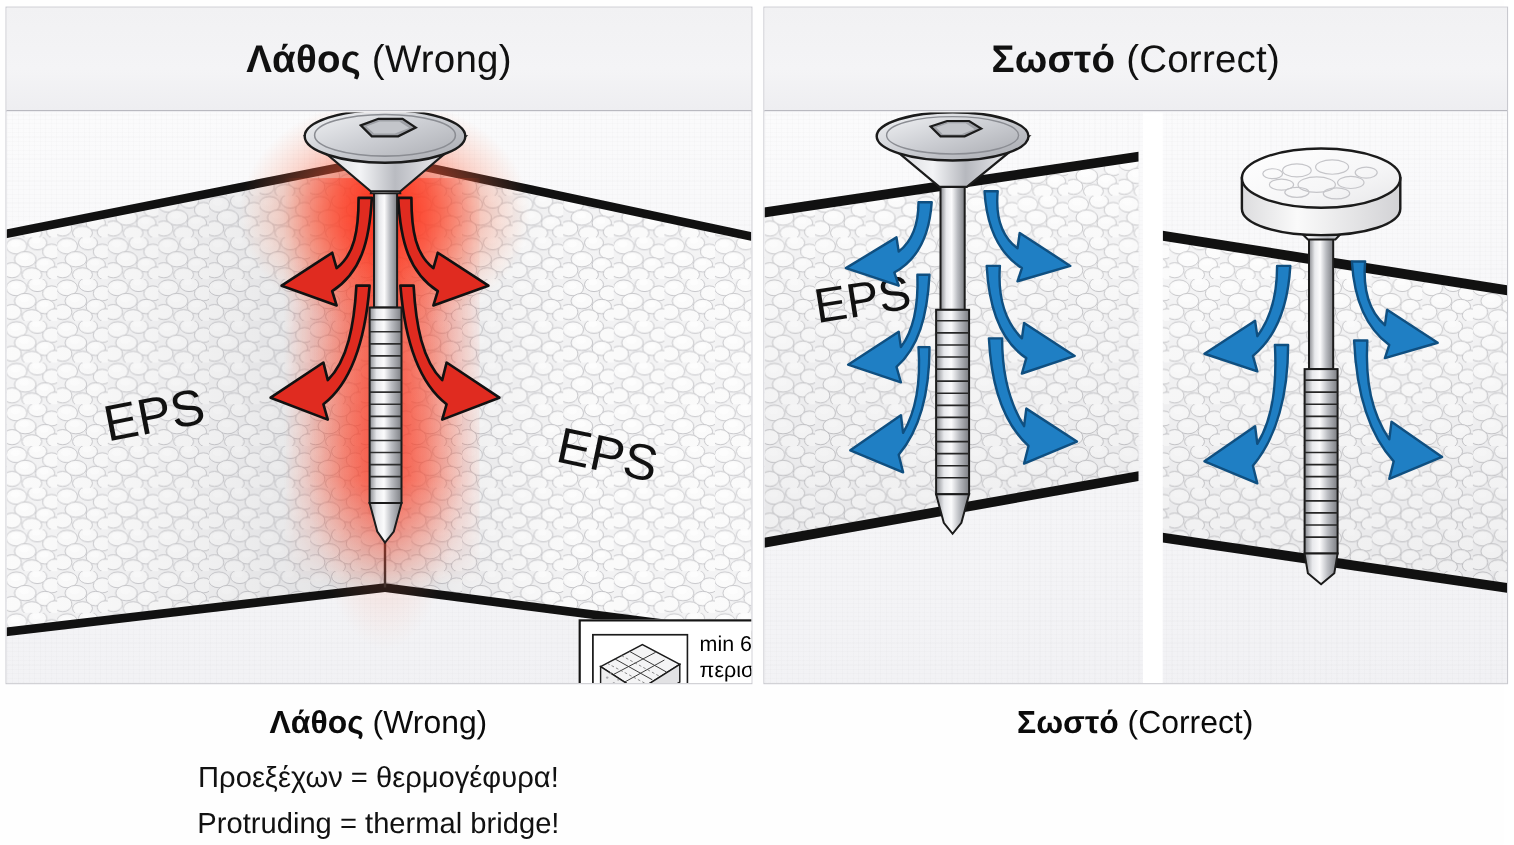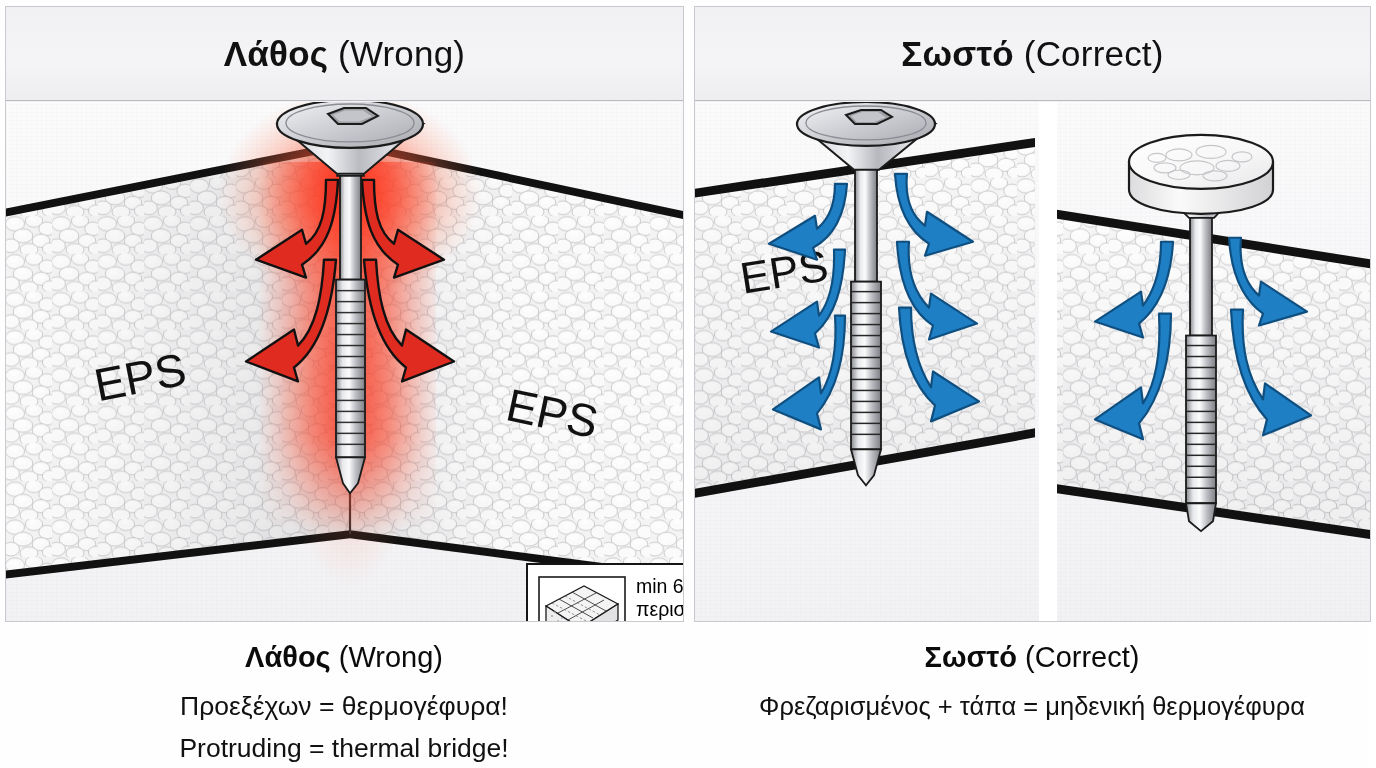--- a/index.html
+++ b/index.html
@@ -454,17 +454,16 @@
   </div>
 
   <div class="captions">
     <div class="cap-col cap-left">
       <div class="cap-title"><b>Λάθος</b><span> (Wrong)</span></div>
       <div class="cap-l1">Προεξέχων = θερμογέφυρα!</div>
       <div class="cap-l2">Protruding = thermal bridge!</div>
     </div>
     <div class="cap-col cap-right">
       <div class="cap-title"><b>Σωστό</b><span> (Correct)</span></div>
-      <div class="cap-l1">Φρεζαρισμένος + τάπα = μηδενική θερμογέφυρα</div>
     </div>
   </div>
 
 </div>
 
 </body></html>

